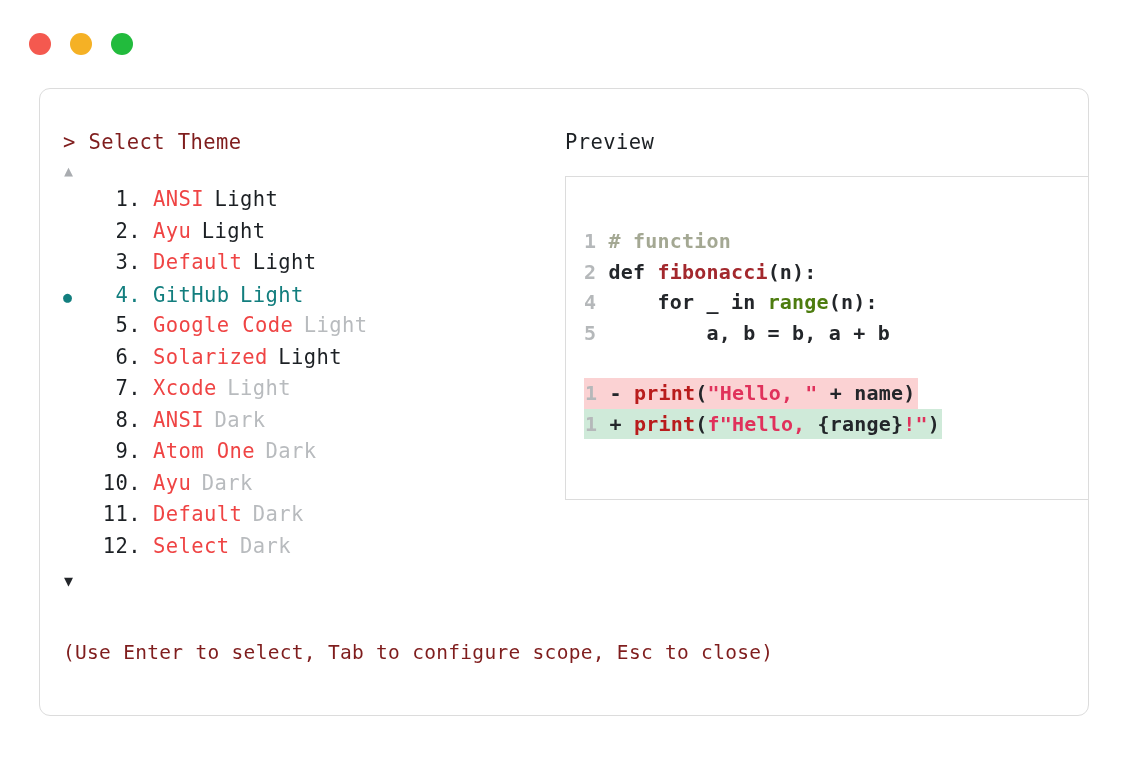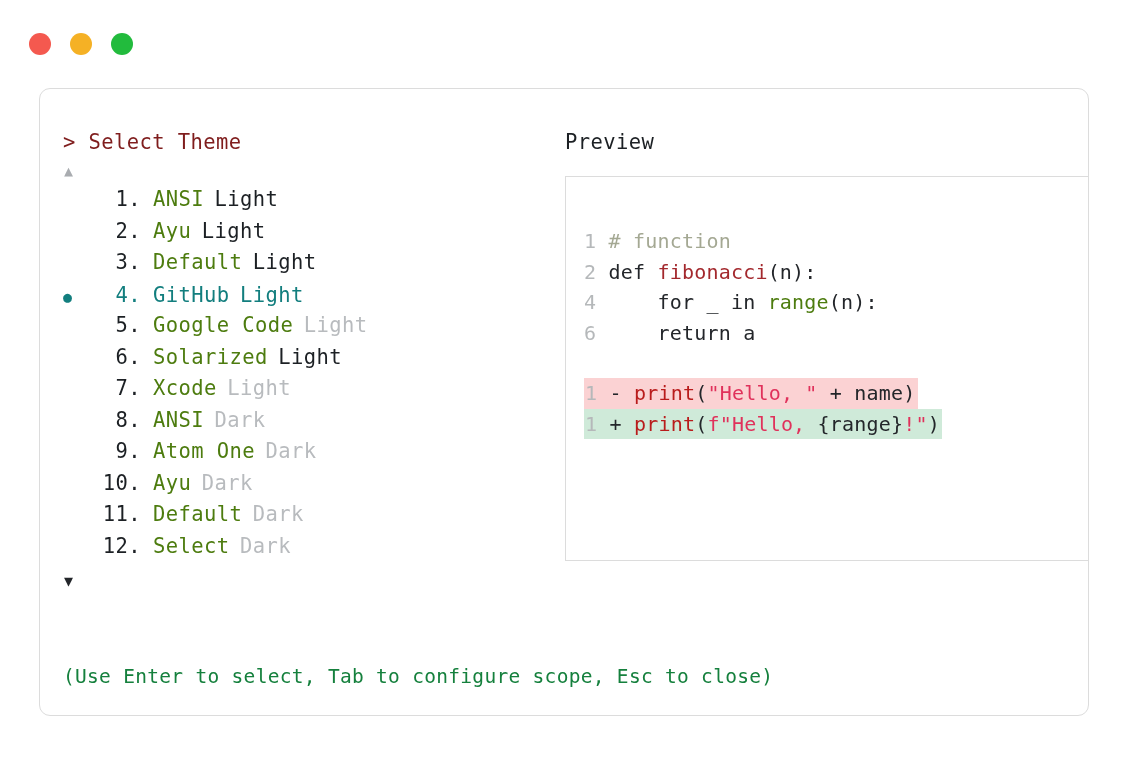--- a/index.html
+++ b/index.html
@@ -96,21 +96,21 @@
     font-size: 15px;
     line-height: 31.5px;
   }
   .row-index {
     width: 48px;
     flex: 0 0 48px;
     text-align: right;
     color: #1c2024;
   }
   .row-name {
-    color: #4d7c0f;
+    color: #ef4444;
     padding-left: 12px;
   }
   .row-variant {
     color: #1c2024;
     padding-left: 10.5px;
   }
   .theme-row.selected .row-index,
   .theme-row.selected .row-name,
   .theme-row.selected .row-variant {
     color: #127e7e;
@@ -125,48 +125,48 @@
     margin-top: 6px;
     padding-left: 1px;
   }
 
   #footer-hint {
     position: absolute;
     left: 23px;
     top: 552px;
     font-size: 19.5px;
     letter-spacing: 0.3px;
-    color: #15803d;
-    white-space: pre;
-    margin-top: 24px;
+    color: #7f1d1d;
+    white-space: pre;
   }
 
   
   #preview-panel {
     position: absolute;
     left: 489px;
     top: 40px;
     width: 527px;
     margin-left: 36px;
   }
   #preview-label {
     font-size: 20.5px;
     color: #1c2024;
     letter-spacing: 0.4px;
     height: 26px;
     line-height: 26px;
   }
   #preview-box {
     margin-top: 21px;
     width: 524px;
-    height: 385px;
+    height: 324px;
     box-sizing: border-box;
     border: 1.5px solid #dcdcdc;
     background: #ffffff;
     position: relative;
+    font-weight: bold;
   }
   #code-area {
     position: absolute;
     left: 18px;
     top: 49px;
     right: 6px;
   }
   .code-line {
     height: 30.5px;
     font-size: 20px;
@@ -231,21 +231,21 @@
 
     <div id="footer-hint">(Use Enter to select, Tab to configure scope, Esc to close)</div>
 
     <div id="preview-panel">
       <div id="preview-label">Preview</div>
       <div id="preview-box">
         <div id="code-area">
             <div class="code-line"><span class="ln">1 </span><span class="tok-comment"># function</span></div>
             <div class="code-line"><span class="ln">2 </span><span class="tok-plain">def </span><span class="tok-func">fibonacci</span><span class="tok-punct">(n):</span></div>
             <div class="code-line"><span class="ln">4 </span><span class="tok-plain">    for _ in </span><span class="tok-builtin">range</span><span class="tok-punct">(n):</span></div>
-            <div class="code-line"><span class="ln">6 </span><span class="tok-plain">    return a</span></div>
+            <div class="code-line"><span class="ln">5 </span><span class="tok-plain">        a, b = b, a + b</span></div>
             <div class="code-gap"></div>
             <div class="code-line"><span class="diff-line diff-del" style="background: rgb(251, 210, 211);"><span class="ln">1 </span><span class="diff-sign">- </span><span class="tok-call">print</span><span class="tok-punct">(</span><span class="tok-string">"Hello, "</span><span class="tok-plain"> + name)</span></span></div>
             <div class="code-line"><span class="diff-line diff-add" style="background: rgb(207, 234, 217);"><span class="ln">1 </span><span class="diff-sign">+ </span><span class="tok-call">print</span><span class="tok-punct">(</span><span class="tok-string">f"Hello, </span><span class="tok-plain">{range}</span><span class="tok-string">!"</span><span class="tok-punct">)</span></span></div>
           </div>
       </div>
     </div>
 
   </div>
 </div>
 

